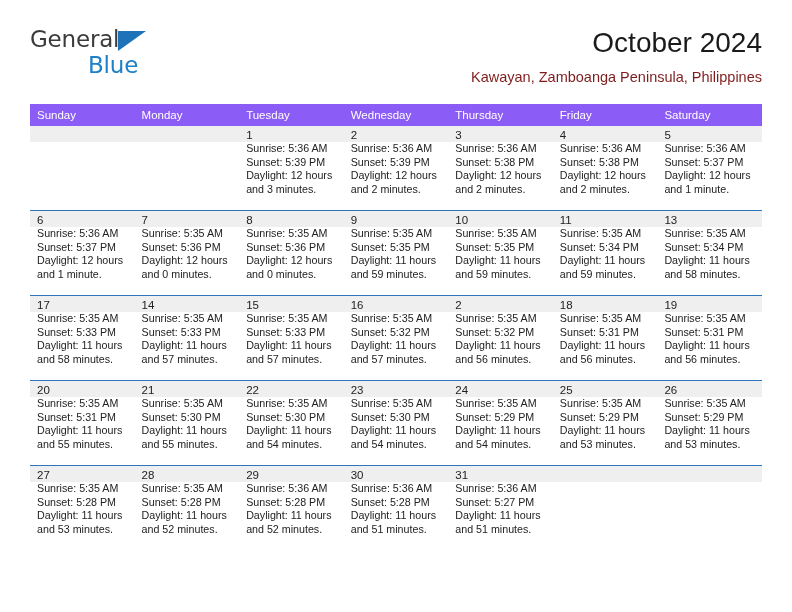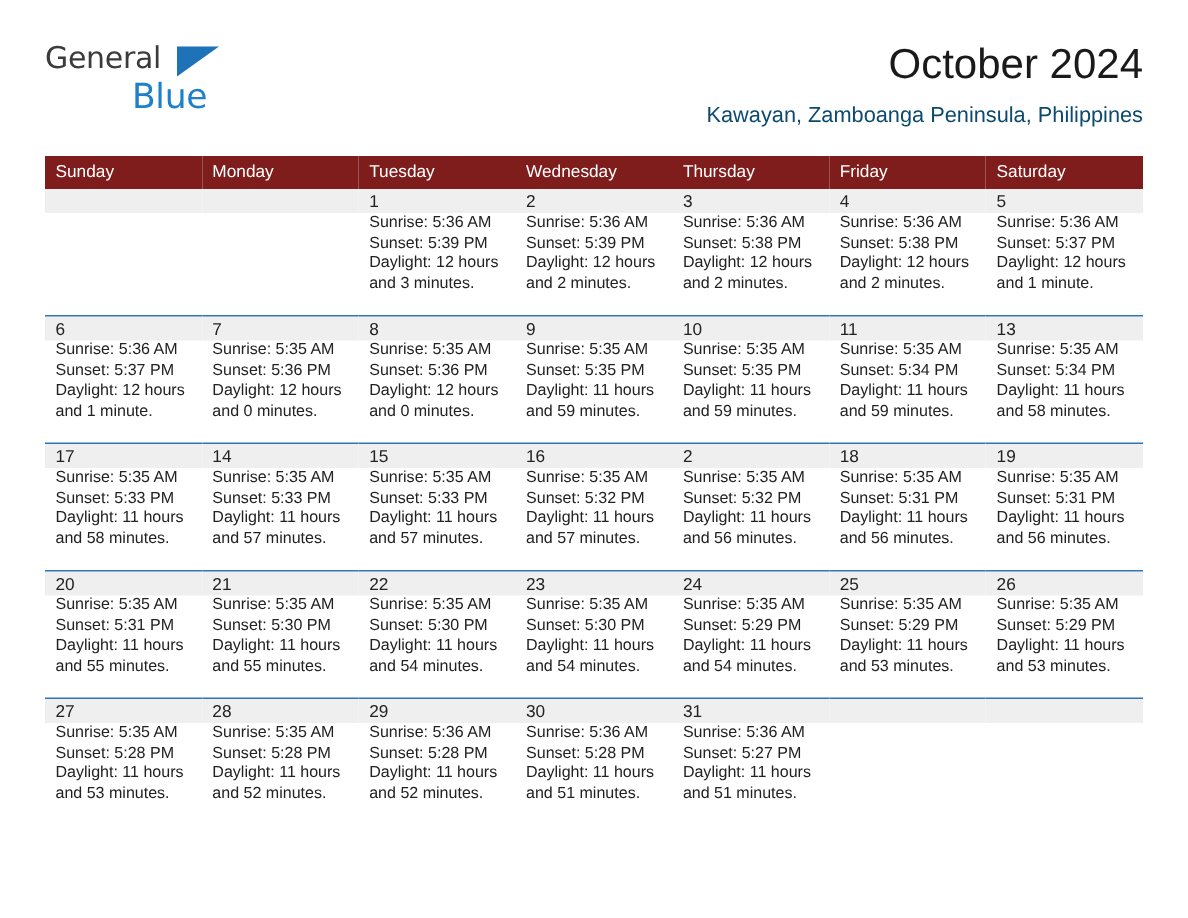--- a/index.html
+++ b/index.html
@@ -33,21 +33,21 @@
     position: absolute;
     left: 0;
     top: 0;
     width: 260px;
     height: 60px;
   }
   .logo-general {
     position: absolute;
     left: 0;
     top: 0;
-    font-size: 20px;
+    font-size: 23px;
     letter-spacing: -0.2px;
     color: #3b3b3b;
     font-family: "DejaVu Sans", sans-serif;
   }
   .logo-triangle {
     position: absolute;
     left: 88px;
     top: 5px;
     width: 0;
     height: 0;
@@ -70,37 +70,37 @@
     text-align: right;
   }
   .cal-title {
     font-size: 28px;
     color: #1a1a1a;
     line-height: 34px;
     white-space: nowrap;
   }
   .cal-subtitle {
     font-size: 14.5px;
-    color: #0c4a6e;
+    color: #7f1d1d;
     line-height: 22px;
     margin-top: 6px;
     white-space: nowrap;
   }
 
   
   .calendar {
     position: absolute;
     left: 30px;
     top: 104px;
     width: 732px;
     border-collapse: collapse;
     table-layout: fixed;
   }
   .calendar th {
-    background: #7f1d1d;
+    background: #8b5cf6;
     color: #ffffff;
     font-size: 11.5px;
     font-weight: normal;
     text-align: left;
     padding: 5px 0 5px 7px;
     height: 11px;
     border: none;
   }
   .calendar td {
     vertical-align: top;

